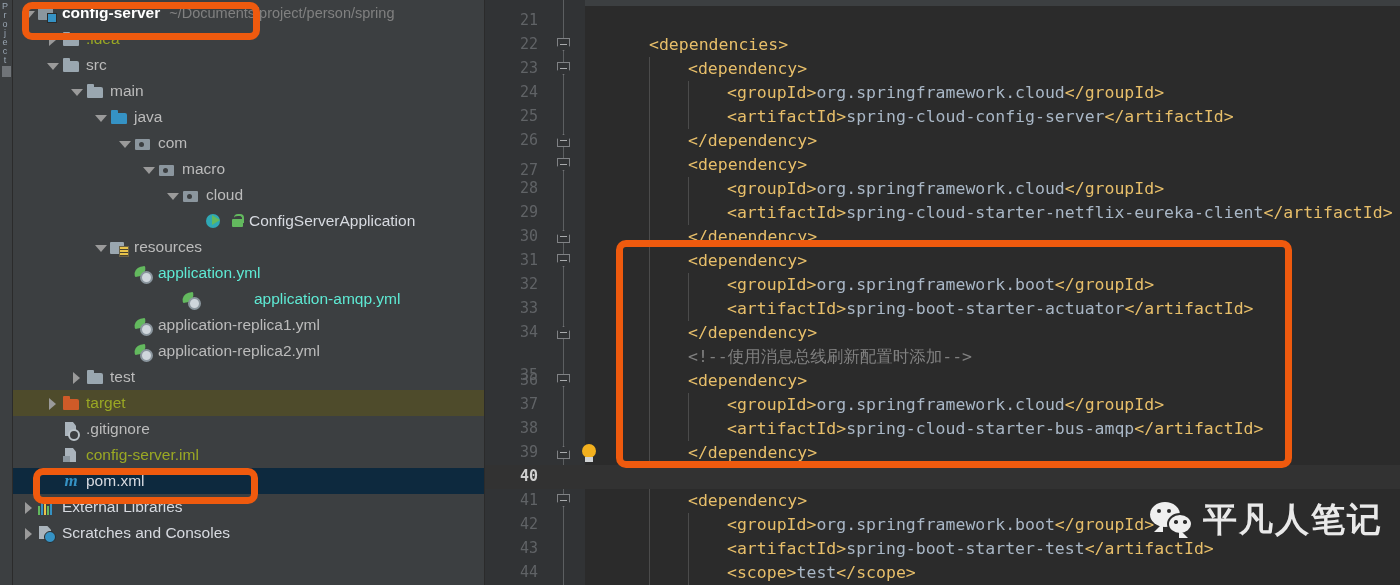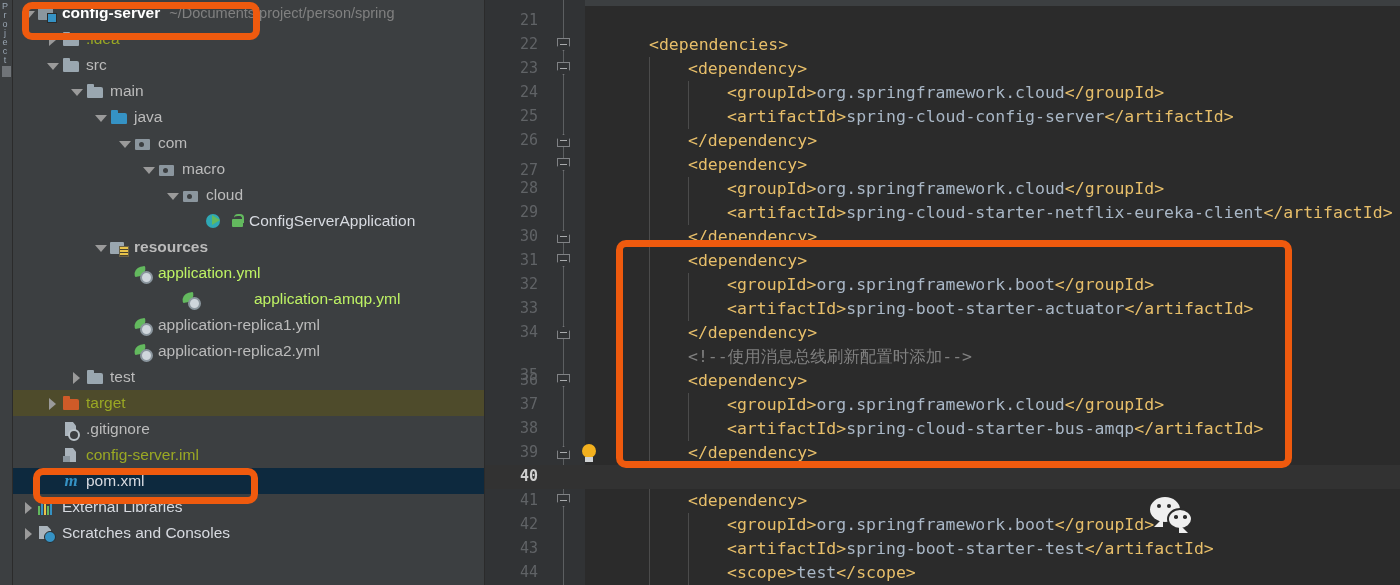--- a/index.html
+++ b/index.html
@@ -216,21 +216,21 @@
   }
   .lock::after{
     content:""; position:absolute; left:4px; top:0px;
     width:8px; height:7px; border:2px solid #63b95e;
     border-bottom:none; border-radius:4px 4px 0 0; border-left:none;
   }
 
   .label { color:#bbbbbb; }
   .label.bold { font-weight:bold; color:#ffffff; }
   .label.yellowgreen { color:#9aa824; }
-  .label.blue { color:#bef264; }
+  .label.blue { color:#5eead4; }
   .label.white { color:#d7dae0; }
   .path { color:#808080; font-size:14.5px; margin-left:9px; }
 
   
   .editor {
     flex: 1 1 auto; height:585px;
     background:#2b2b2b;
     position:relative;
     overflow:hidden;
   }
@@ -408,21 +408,21 @@
         <span class="arrow down"></span>
         <span class="ico pkg"></span>
         <span class="label ">cloud</span>
       </div>
       <div class="row" style="padding-left: 178px; position: absolute; top: 208px; left: 0px; right: 0px;">
         <span class="arrow none"></span>
         <span class="ico springclass"></span>
         <span class="lock"></span>
         <span class="label white">ConfigServerApplication</span>
       </div>
-      <div class="row" style="padding-left: 82px; position: absolute; top: 234px; left: 0px; right: 0px; font-weight: bold;">
+      <div class="row" style="padding-left: 82px; position: absolute; top: 234px; left: 0px; right: 0px;">
         <span class="arrow down"></span>
         <span class="ico resources"></span>
         <span class="label ">resources</span>
       </div>
       <div class="row" style="padding-left: 106px; position: absolute; top: 260px; left: 0px; right: 0px;">
         <span class="arrow none"></span>
         <span class="ico yml"></span>
         <span class="label blue">application.yml</span>
       </div>
       <div class="row" style="padding-left: 106px; position: absolute; top: 286px; left: 0px; right: 0px; gap: 48px;">
@@ -588,20 +588,21 @@
 
   <div class="watermark" id="watermark" style="left:1150px; top:497px;">
     <div class="wechat">
       <div class="b1"></div>
         <div class="b2"></div>
       <div class="d d1"></div>
         <div class="d d2"></div>
       <div class="d d3"></div>
         <div class="d d4"></div>
     </div>
+    <div class="wm-text">平凡人笔记</div>
   </div>
 
   <div id="annots">
       <div class="annot" style="left: 22px; top: 2px; width: 238px; height: 38px; border-color: rgb(239, 90, 14);"></div>
       <div class="annot" style="left: 33px; top: 468px; width: 225px; height: 36px; border-color: rgb(239, 90, 14);"></div>
       <div class="annot" style="left: 616px; top: 240px; width: 676px; height: 228px; border-color: rgb(239, 90, 14);"></div>
     </div>
 </div>
 
 </body></html>

